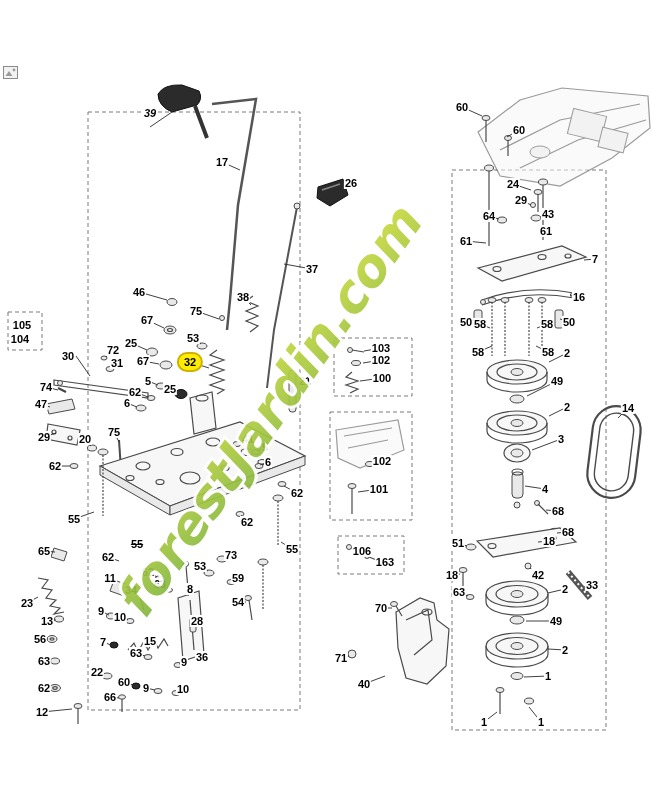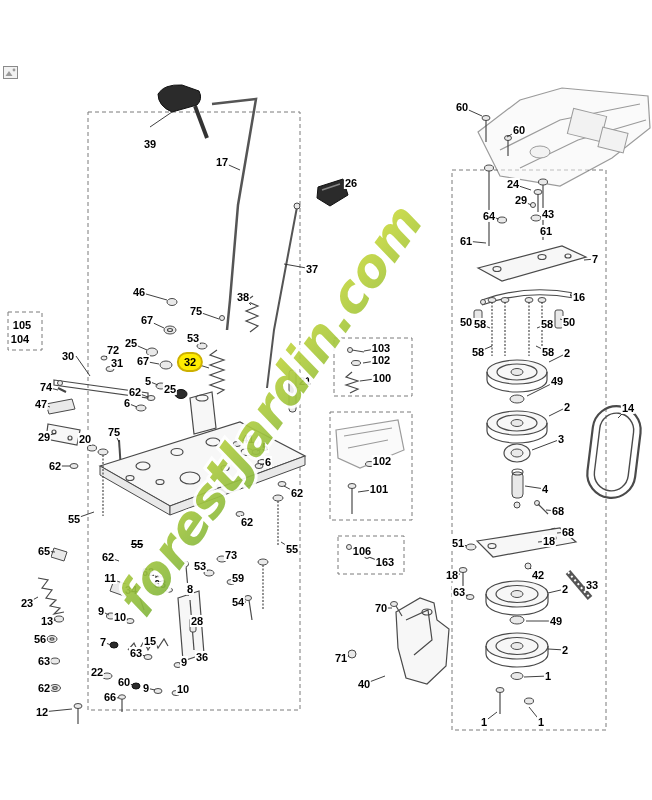--- a/index.html
+++ b/index.html
@@ -431,21 +431,21 @@
       <line x1="44" y1="688" x2="50" y2="688"></line>
       <line x1="146" y1="688" x2="155" y2="690"></line>
       <line x1="183" y1="689" x2="177" y2="692"></line>
       <line x1="110" y1="697" x2="119" y2="698"></line>
       <line x1="42" y1="712" x2="72" y2="709"></line>
       <line x1="484" y1="722" x2="497" y2="712"></line>
       <line x1="541" y1="722" x2="529" y2="707"></line>
     </svg>
 
   <div id="labels">
-      <span class="part-label" style="left: 150px; top: 144px;">39</span>
+      <span class="part-label" style="left: 150px; top: 113px; font-style: italic;">39</span>
       <span class="part-label" style="left: 462px; top: 107px;">60</span>
       <span class="part-label" style="left: 519px; top: 130px;">60</span>
       <span class="part-label" style="left: 222px; top: 162px;">17</span>
       <span class="part-label" style="left: 351px; top: 183px;">26</span>
       <span class="part-label" style="left: 513px; top: 184px;">24</span>
       <span class="part-label" style="left: 521px; top: 200px;">29</span>
       <span class="part-label" style="left: 489px; top: 216px; text-align: right;">64</span>
       <span class="part-label" style="left: 548px; top: 214px;">43</span>
       <span class="part-label" style="left: 546px; top: 231px;">61</span>
       <span class="part-label" style="left: 466px; top: 241px;">61</span>

